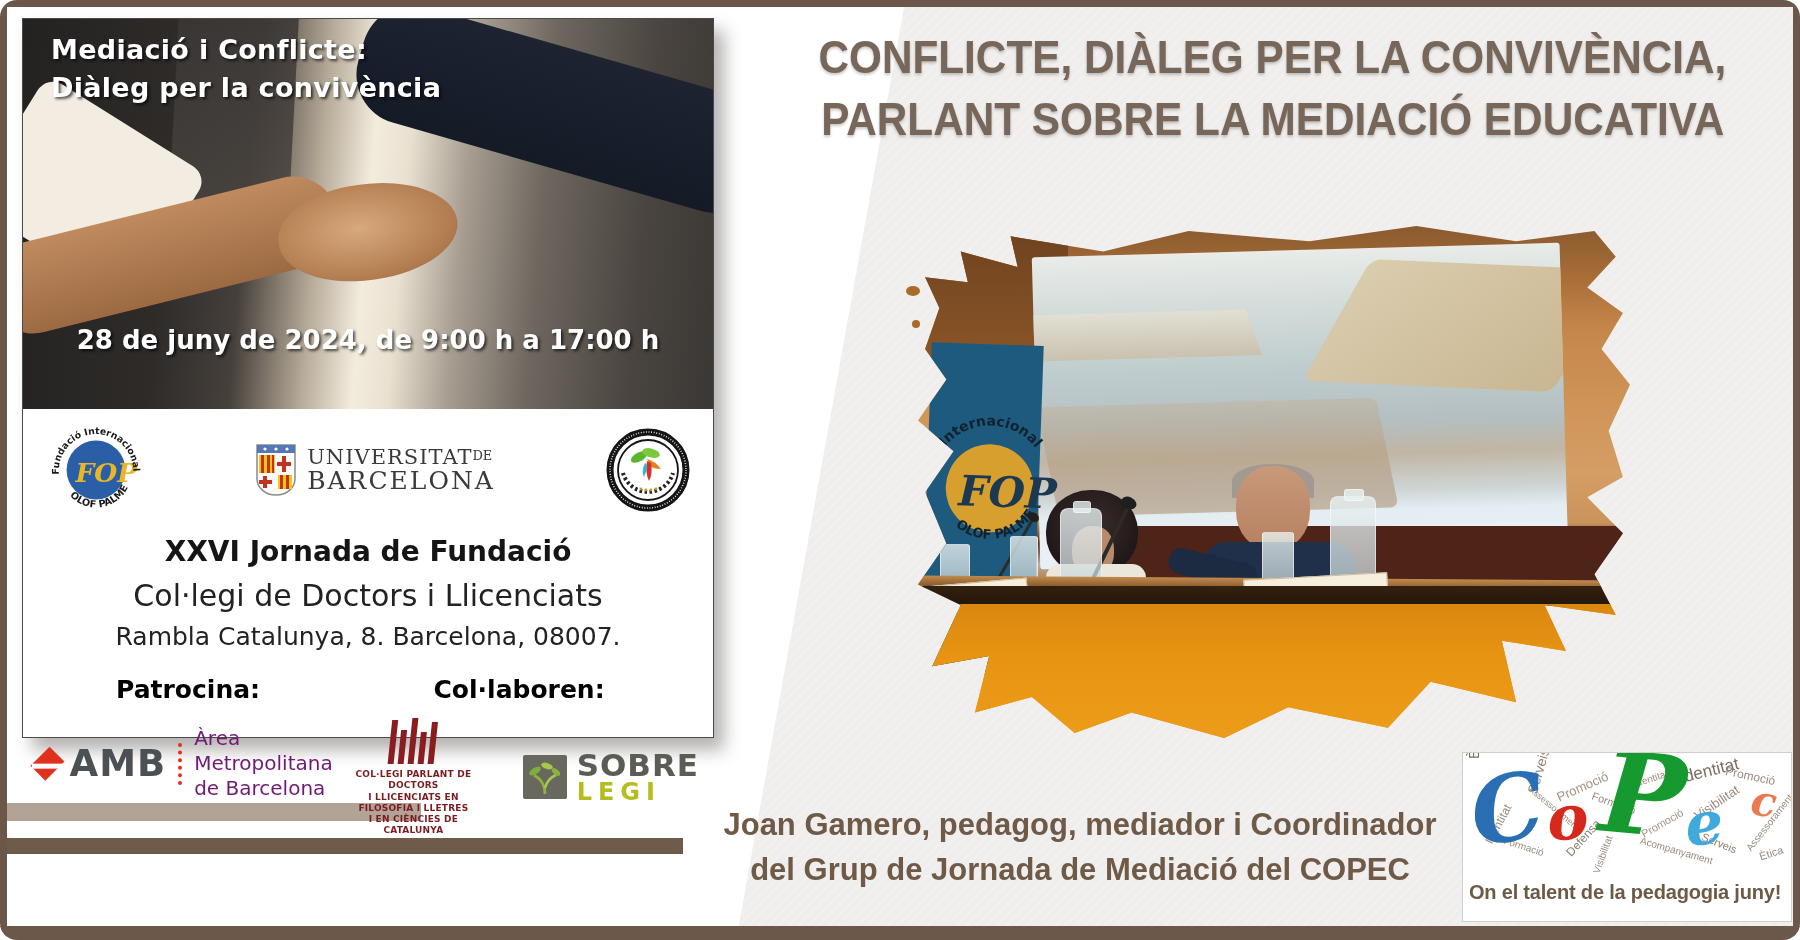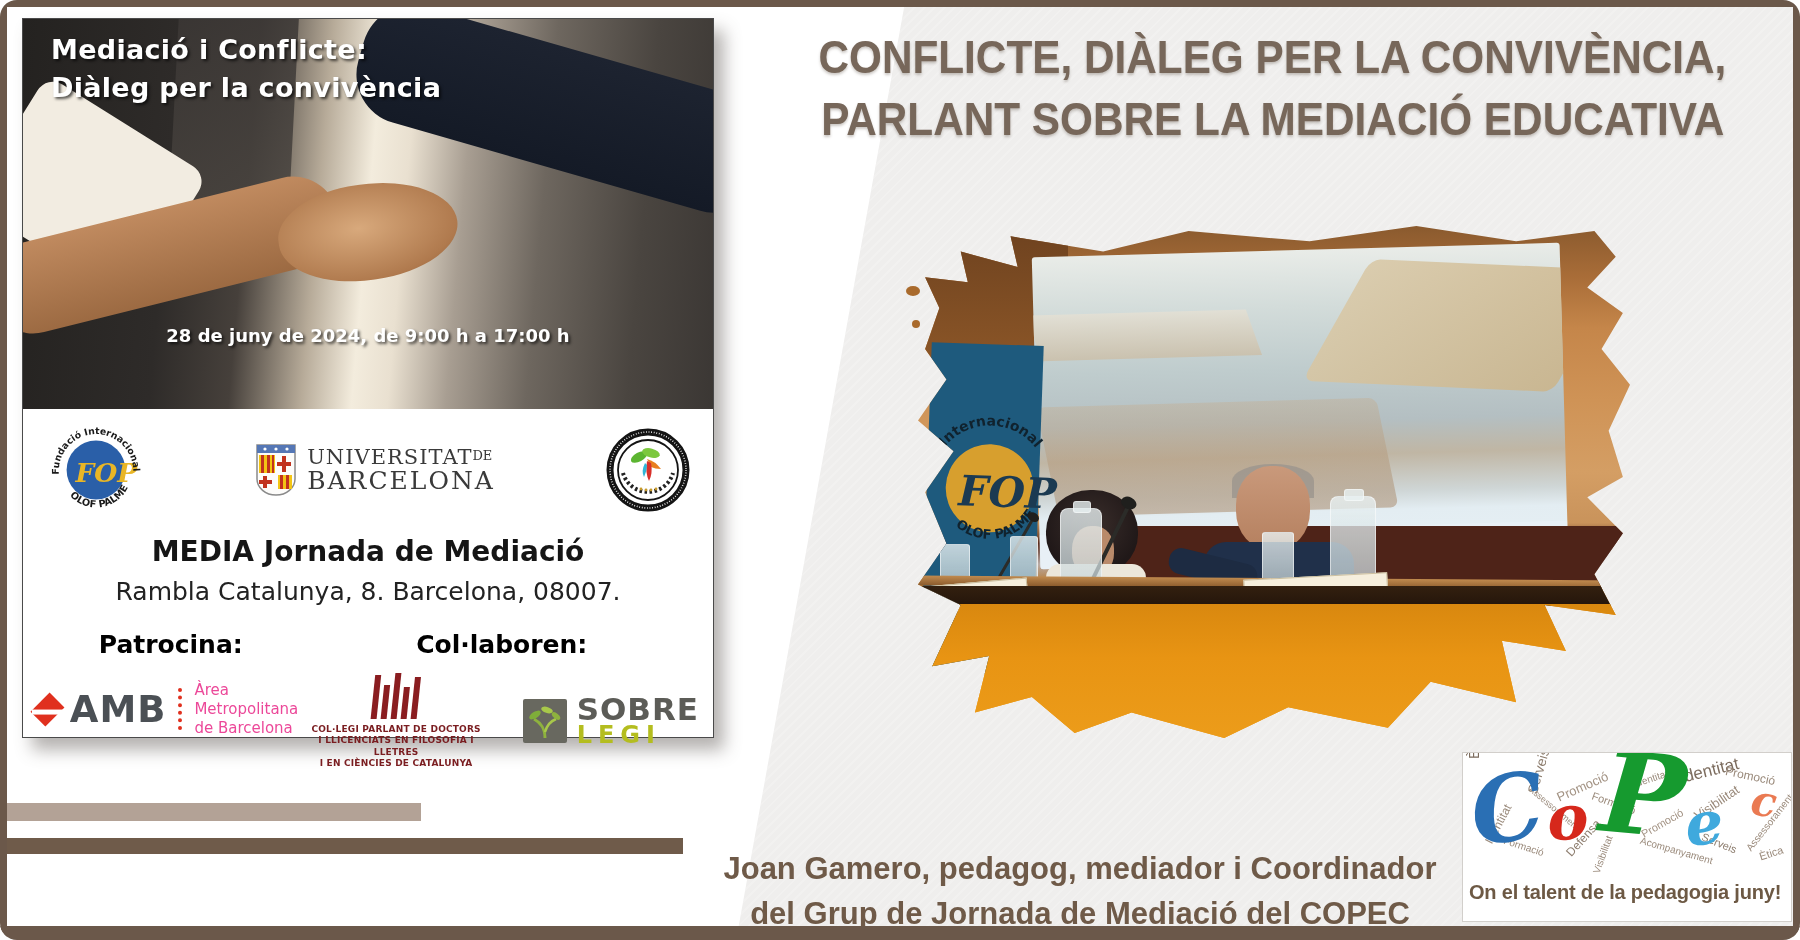--- a/index.html
+++ b/index.html
@@ -28,21 +28,21 @@
     border:1px solid #4a4a4a;box-shadow:10px 12px 16px rgba(90,85,80,.45);z-index:10;}
   .flyer-photo{position:relative;width:100%;height:390px;overflow:hidden;
     background:linear-gradient(95deg,#242220 0%,#2e2b29 22%,#46403b 33%,#b7ab99 43%,#f3ecdd 50%,#e9e0d0 55%,#a89e92 63%,#6e675f 74%,#4a4540 88%,#3b3734 100%);}
   .cuff{position:absolute;left:-30px;top:95px;width:190px;height:150px;background:#f2ece1;transform:rotate(32deg);border-radius:18px;}
   .arm-left{position:absolute;left:-40px;top:190px;width:360px;height:92px;background:linear-gradient(180deg,#c08a5f,#9c6a42);transform:rotate(-14deg);border-radius:46px;}
   .arm-right{position:absolute;right:-60px;top:30px;width:420px;height:120px;background:linear-gradient(180deg,#1d2330,#141a26);transform:rotate(16deg);border-radius:50px;}
   .hands{position:absolute;left:255px;top:165px;width:180px;height:96px;background:radial-gradient(ellipse at 45% 45%,#d8a97c,#b07a4e 70%,#8f5c35);border-radius:48% 52% 50% 50%;transform:rotate(-8deg);}
   .suit-mid{position:absolute;left:150px;top:-20px;width:120px;height:260px;background:linear-gradient(180deg,#3a3634,#4b4641);transform:rotate(3deg);opacity:.85;border-radius:12px;}
   .flyer-title{position:absolute;left:28px;top:12px;color:#fff;font-weight:bold;font-size:27px;line-height:38px;
     text-shadow:2px 2px 3px rgba(0,0,0,.65);letter-spacing:.3px;}
-  .flyer-date{position:absolute;left:0;right:0;top:306px;text-align:center;color:#fff;font-weight:bold;font-size:18px;
+  .flyer-date{position:absolute;left:0;right:0;top:306px;text-align:center;color:#fff;font-weight:bold;font-size:26px;
     text-shadow:2px 2px 3px rgba(0,0,0,.65);}
 
   .logo-row{display:flex;justify-content:space-between;align-items:center;padding:10px 22px 0 24px;height:102px;}
   .ub{display:flex;align-items:center;gap:10px;}
   .ub-text{font-family:"DejaVu Serif",serif;color:#3a3a3a;line-height:1.05;}
   .ub-l1{font-size:21px;letter-spacing:1px;}
   .ub-l1 .de{font-size:13px;vertical-align:4px;letter-spacing:0;}
   .ub-l2{font-size:25px;letter-spacing:2px;}
 
   .event-block{text-align:center;margin-top:14px;color:#151515;}
@@ -53,21 +53,21 @@
   .sponsor-row{display:flex;margin-top:24px;padding:0 14px;}
   .sp-col{display:flex;flex-direction:column;align-items:center;}
   .sp-col.one{flex:0 0 260px;}
   .sp-col.two{flex:1;}
   .sp-label{font-size:25px;font-weight:bold;color:#000;}
   .amb{display:flex;align-items:center;gap:12px;margin-top:22px;}
   .amb-diamond{position:relative;width:27px;height:27px;background:#e0301e;transform:rotate(45deg);}
   .amb-diamond::after{content:"";position:absolute;left:-4px;top:11px;width:36px;height:5px;background:#fff;transform:rotate(-45deg);}
   .amb-acro{font-size:37px;font-weight:bold;color:#4b5055;letter-spacing:1px;}
   .amb-div{height:42px;border-left:4px dotted #e0301e;}
-  .amb-name{font-size:15px;color:#ec4899;line-height:1.25;}
+  .amb-name{font-size:20px;color:#701a75;line-height:1.25;}
   .collab-logos{display:flex;align-items:center;gap:34px;margin-top:14px;}
   .cdl{display:flex;flex-direction:column;align-items:center;}
   .cdl-bars{display:flex;gap:4px;align-items:flex-end;height:46px;transform:skewX(-6deg);}
   .cdl-bars i{display:block;width:6px;background:#8a1d20;}
   .cdl-text{margin-top:5px;font-size:9px;font-weight:bold;color:#7a1d20;text-align:center;line-height:1.25;letter-spacing:.2px;}
   .lm{display:flex;align-items:center;gap:9px;}
   .lm-text{line-height:.95;}
   .lm-1{font-size:31px;font-weight:bold;color:#5c5c57;letter-spacing:1px;}
   .lm-2{font-size:24px;font-weight:bold;color:#b4bd1f;letter-spacing:6px;}
 
@@ -122,21 +122,21 @@
   .man-arm{position:absolute;left:250px;top:330px;width:90px;height:26px;background:#1d2b42;border-radius:12px;transform:rotate(14deg);}
 
   .nameplate{position:absolute;background:#f6efdd;border:1px solid #cbbf9f;transform:rotate(-5deg);
     font-size:9px;color:#6a4a28;display:flex;align-items:center;justify-content:center;overflow:hidden;}
   .np1{left:8px;top:356px;width:100px;height:26px;}
   .np2{left:326px;top:350px;width:142px;height:28px;transform:rotate(-3deg);font-style:italic;}
 
   .splat{position:absolute;background:#a96a2c;border-radius:50%;z-index:6;}
 
   
-  .caption{position:absolute;left:700px;top:846px;width:760px;text-align:center;z-index:6;
+  .caption{position:absolute;left:700px;top:802px;width:760px;text-align:center;z-index:6;
     font-family:"Liberation Sans",sans-serif;font-weight:bold;color:#6f5a48;font-size:31px;line-height:45px;}
 
   
   .copec{position:absolute;left:1462px;top:752px;width:330px;height:170px;background:#fff;border:1px solid #d2cfcb;z-index:6;box-sizing:border-box;}
   .cloud{position:relative;width:100%;height:122px;overflow:hidden;}
   .cw{position:absolute;color:#9a8a7b;font-family:"Liberation Sans",sans-serif;white-space:nowrap;}
   .big-letter{position:absolute;font-family:"DejaVu Serif",serif;font-style:italic;font-weight:bold;line-height:1;}
   .L-c{left:8px;top:10px;font-size:92px;color:#2a6fb4;transform:rotate(-8deg);}
   .L-o{left:84px;top:34px;font-size:62px;color:#d6281c;transform:rotate(-4deg);}
   .L-p{left:138px;top:-14px;font-size:112px;color:#169a2f;transform:rotate(5deg);}
@@ -214,21 +214,22 @@
         <path d="M42,34 q-2,12 2,20 q4,-8 2,-18 z" fill="#d8302a"></path>
         <path d="M40,36 q-4,8 -1,14 q3,-6 3,-12 z" fill="#31b6d6"></path>
         <circle cx="36" cy="62" r="1.4" fill="#c89a2a"></circle>
           <circle cx="41" cy="63" r="1.4" fill="#c89a2a"></circle>
           <circle cx="46" cy="63" r="1.4" fill="#c89a2a"></circle>
           <circle cx="51" cy="62" r="1.4" fill="#c89a2a"></circle>
       </svg>
     </div>
 
     <div class="event-block">
-      <div class="event-title">MEDIA Jornada de Mediació</div>
+      <div class="event-title">XXVI Jornada de Fundació</div>
+      <div class="event-venue">Col·legi de Doctors i Llicenciats</div>
       <div class="event-address">Rambla Catalunya, 8. Barcelona, 08007.</div>
     </div>
 
     <div class="sponsor-row">
       <div class="sp-col one">
         <div class="sp-label">Patrocina:</div>
         <div class="amb">
           <div class="amb-diamond"></div>
           <div class="amb-acro">AMB</div>
           <div class="amb-div"></div>

